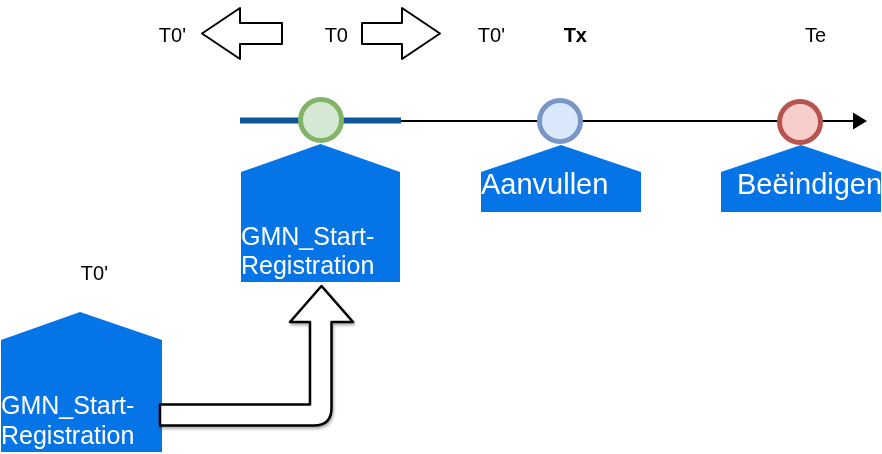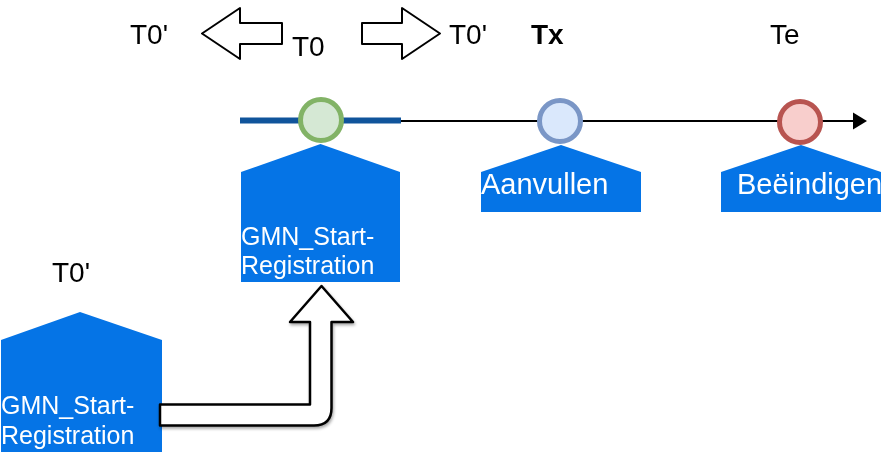--- a/index.html
+++ b/index.html
@@ -15,24 +15,24 @@
   .black-line  { stroke:var(--timeline-black,#000000); stroke-width:2; }
   .arrowhead   { fill:var(--timeline-black,#000000); }
   .pentagon    { fill:var(--pentagon-blue,#0574e6); }
   .l-arrow     { fill:#ffffff; stroke:#000000; stroke-width:2.5; stroke-linejoin:round;
                  filter:drop-shadow(1.5px 2px 1.5px rgba(0,0,0,0.35)); }
   .circ-green  { fill:var(--green-fill,#d5e8d4); stroke:var(--green-stroke,#82b366); stroke-width:5; }
   .circ-blue   { fill:var(--blue-fill,#dae8fc);  stroke:var(--blue-stroke,#7a96c6);  stroke-width:5; }
   .circ-red    { fill:var(--red-fill,#f8cecc);   stroke:var(--red-stroke,#b85450);   stroke-width:5; }
 
   
-  .lbl { position:absolute; color:#000000; font-size:28px; line-height:28px;
-         text-align:left; white-space:nowrap; }
+  .lbl { position:absolute; color:#000000; font-size:20px; line-height:28px;
+         text-align:right; white-space:nowrap; }
   .lbl-t0p-left  { left:130px; top:21px;  width:56px; }
-  .lbl-t0        { left:292px; top:21px;  width:56px;margin-top:12px; }
+  .lbl-t0        { left:292px; top:21px;  width:56px; }
   .lbl-t0p-right { left:449px; top:21px;  width:56px; }
   .lbl-tx        { left:531px; top:21px;  width:56px;font-weight:bold; }
   .lbl-te        { left:770px; top:21px;  width:56px; }
   .lbl-t0p-bottom{ left:52px;  top:259px; width:56px; }
 
   .penta-label { position:absolute; color:#ffffff; text-align:left; }
   .penta-label-gmn-top    { left:241px; top:222px; width:159px; font-size:25px; line-height:29px; }
   .penta-label-aanvullen  { left:481px; top:168px; width:160px; font-size:29px; line-height:32px; }
   .penta-label-beeindigen { left:721px; top:168px; width:160px; font-size:29px; line-height:32px;padding-left:16px; }
   .penta-label-gmn-bottom { left:1px;   top:390px; width:161px; font-size:25px; line-height:30px; }

